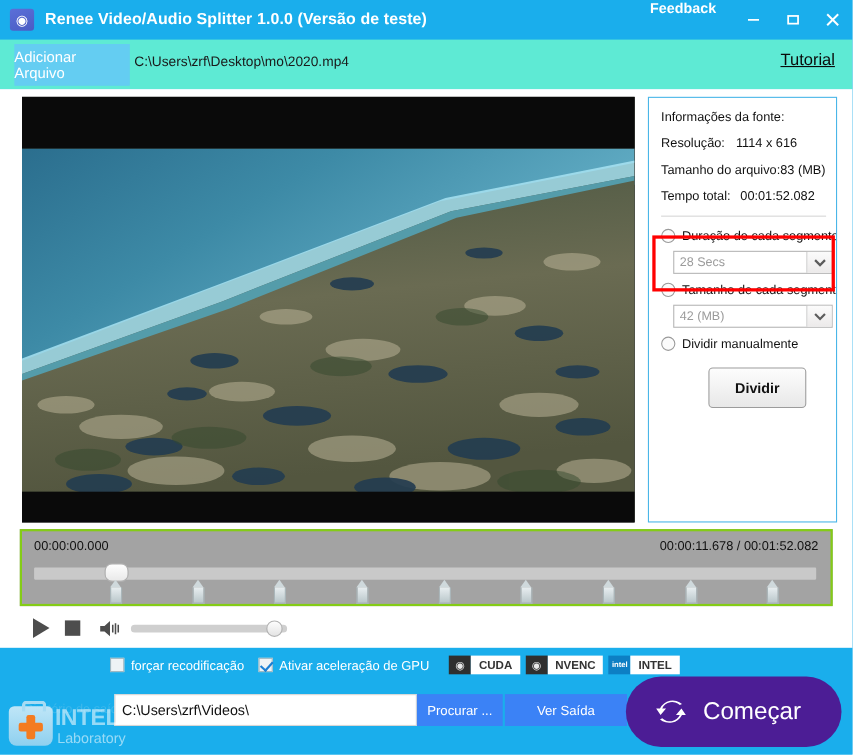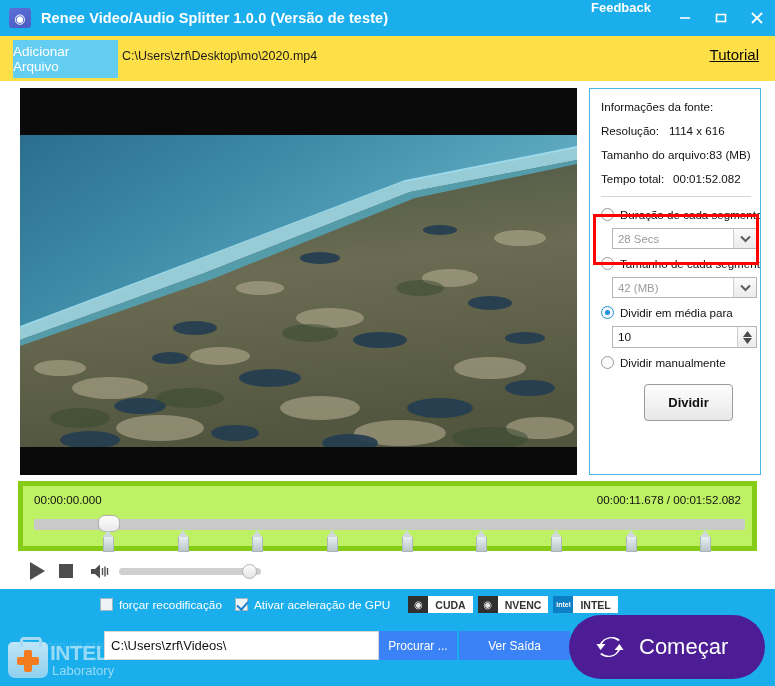--- a/index.html
+++ b/index.html
@@ -42,21 +42,21 @@
     width: 36px; height: 36px;
     display: flex; align-items: center; justify-content: center;
     color: #fff; cursor: pointer;
   }
   .winbtn svg { display:block; }
 
   
   .tabrow {
     position: absolute; top: 36px; left: 0;
     width: 775px; height: 45px;
-    background: #fde047;
+    background: #5eead4;
   }
   .add-file-btn {
     position: absolute; left: 13px; top: 4px;
     width: 105px; height: 38px;
     background: #64cdf2;
     color: #fff; font-size: 13.5px;
     display: flex; align-items: center; justify-content: center;
     cursor: pointer;
   }
   .filepath {
@@ -178,22 +178,22 @@
     background: linear-gradient(#fdfdfd,#e8e8e8);
     font-size: 13px; font-weight: bold; color: #111;
     display:flex; align-items:center; justify-content:center;
     cursor:pointer;
   }
 
   
   .timeline {
     position: absolute; left: 18px; top: 400px;
     width: 739px; height: 70px;
-    background: #bef264;
-    border: 5px solid #84cc16;
+    background: #a3a3a3;
+    border: 2px solid #84cc16;
   }
   .tl-left {
     position:absolute; left:11px; top:7px;
     font-size: 11.6px; color:#111;
   }
   .tl-right {
     position:absolute; right:11px; top:7px;
     font-size: 11.6px; color:#111;
   }
   .tl-track {
@@ -514,37 +514,20 @@
         <div class="combo">
           <span class="cval">42 (MB)</span>
           <span class="arrowbox">
             <svg width="11" height="8" viewBox="0 0 11 8">
                 <polyline points="1,1.5 5.5,6 10,1.5" fill="none" stroke="#5c5c5c" stroke-width="2"></polyline>
               </svg>
           </span>
         </div>
       </div>
 
-      <div class="opt-block">
-        <div class="radio-line">
-          <span class="radio on"></span>
-          <span>Dividir em média para</span>
-        </div>
-        <div class="spin">
-          <span class="sval">10</span>
-          <span class="spinbox">
-            <svg width="9" height="6" viewBox="0 0 9 6">
-                <polygon points="4.5,0 9,6 0,6" fill="#4a4a4a"></polygon>
-              </svg>
-            <svg width="9" height="6" viewBox="0 0 9 6">
-                <polygon points="0,0 9,0 4.5,6" fill="#4a4a4a"></polygon>
-              </svg>
-          </span>
-        </div>
-      </div>
 
       <div class="opt-block">
         <div class="radio-line">
           <span class="radio"></span>
           <span>Dividir manualmente</span>
         </div>
       </div>
 
       <div class="dividir-btn">Dividir</div>
     </div>

